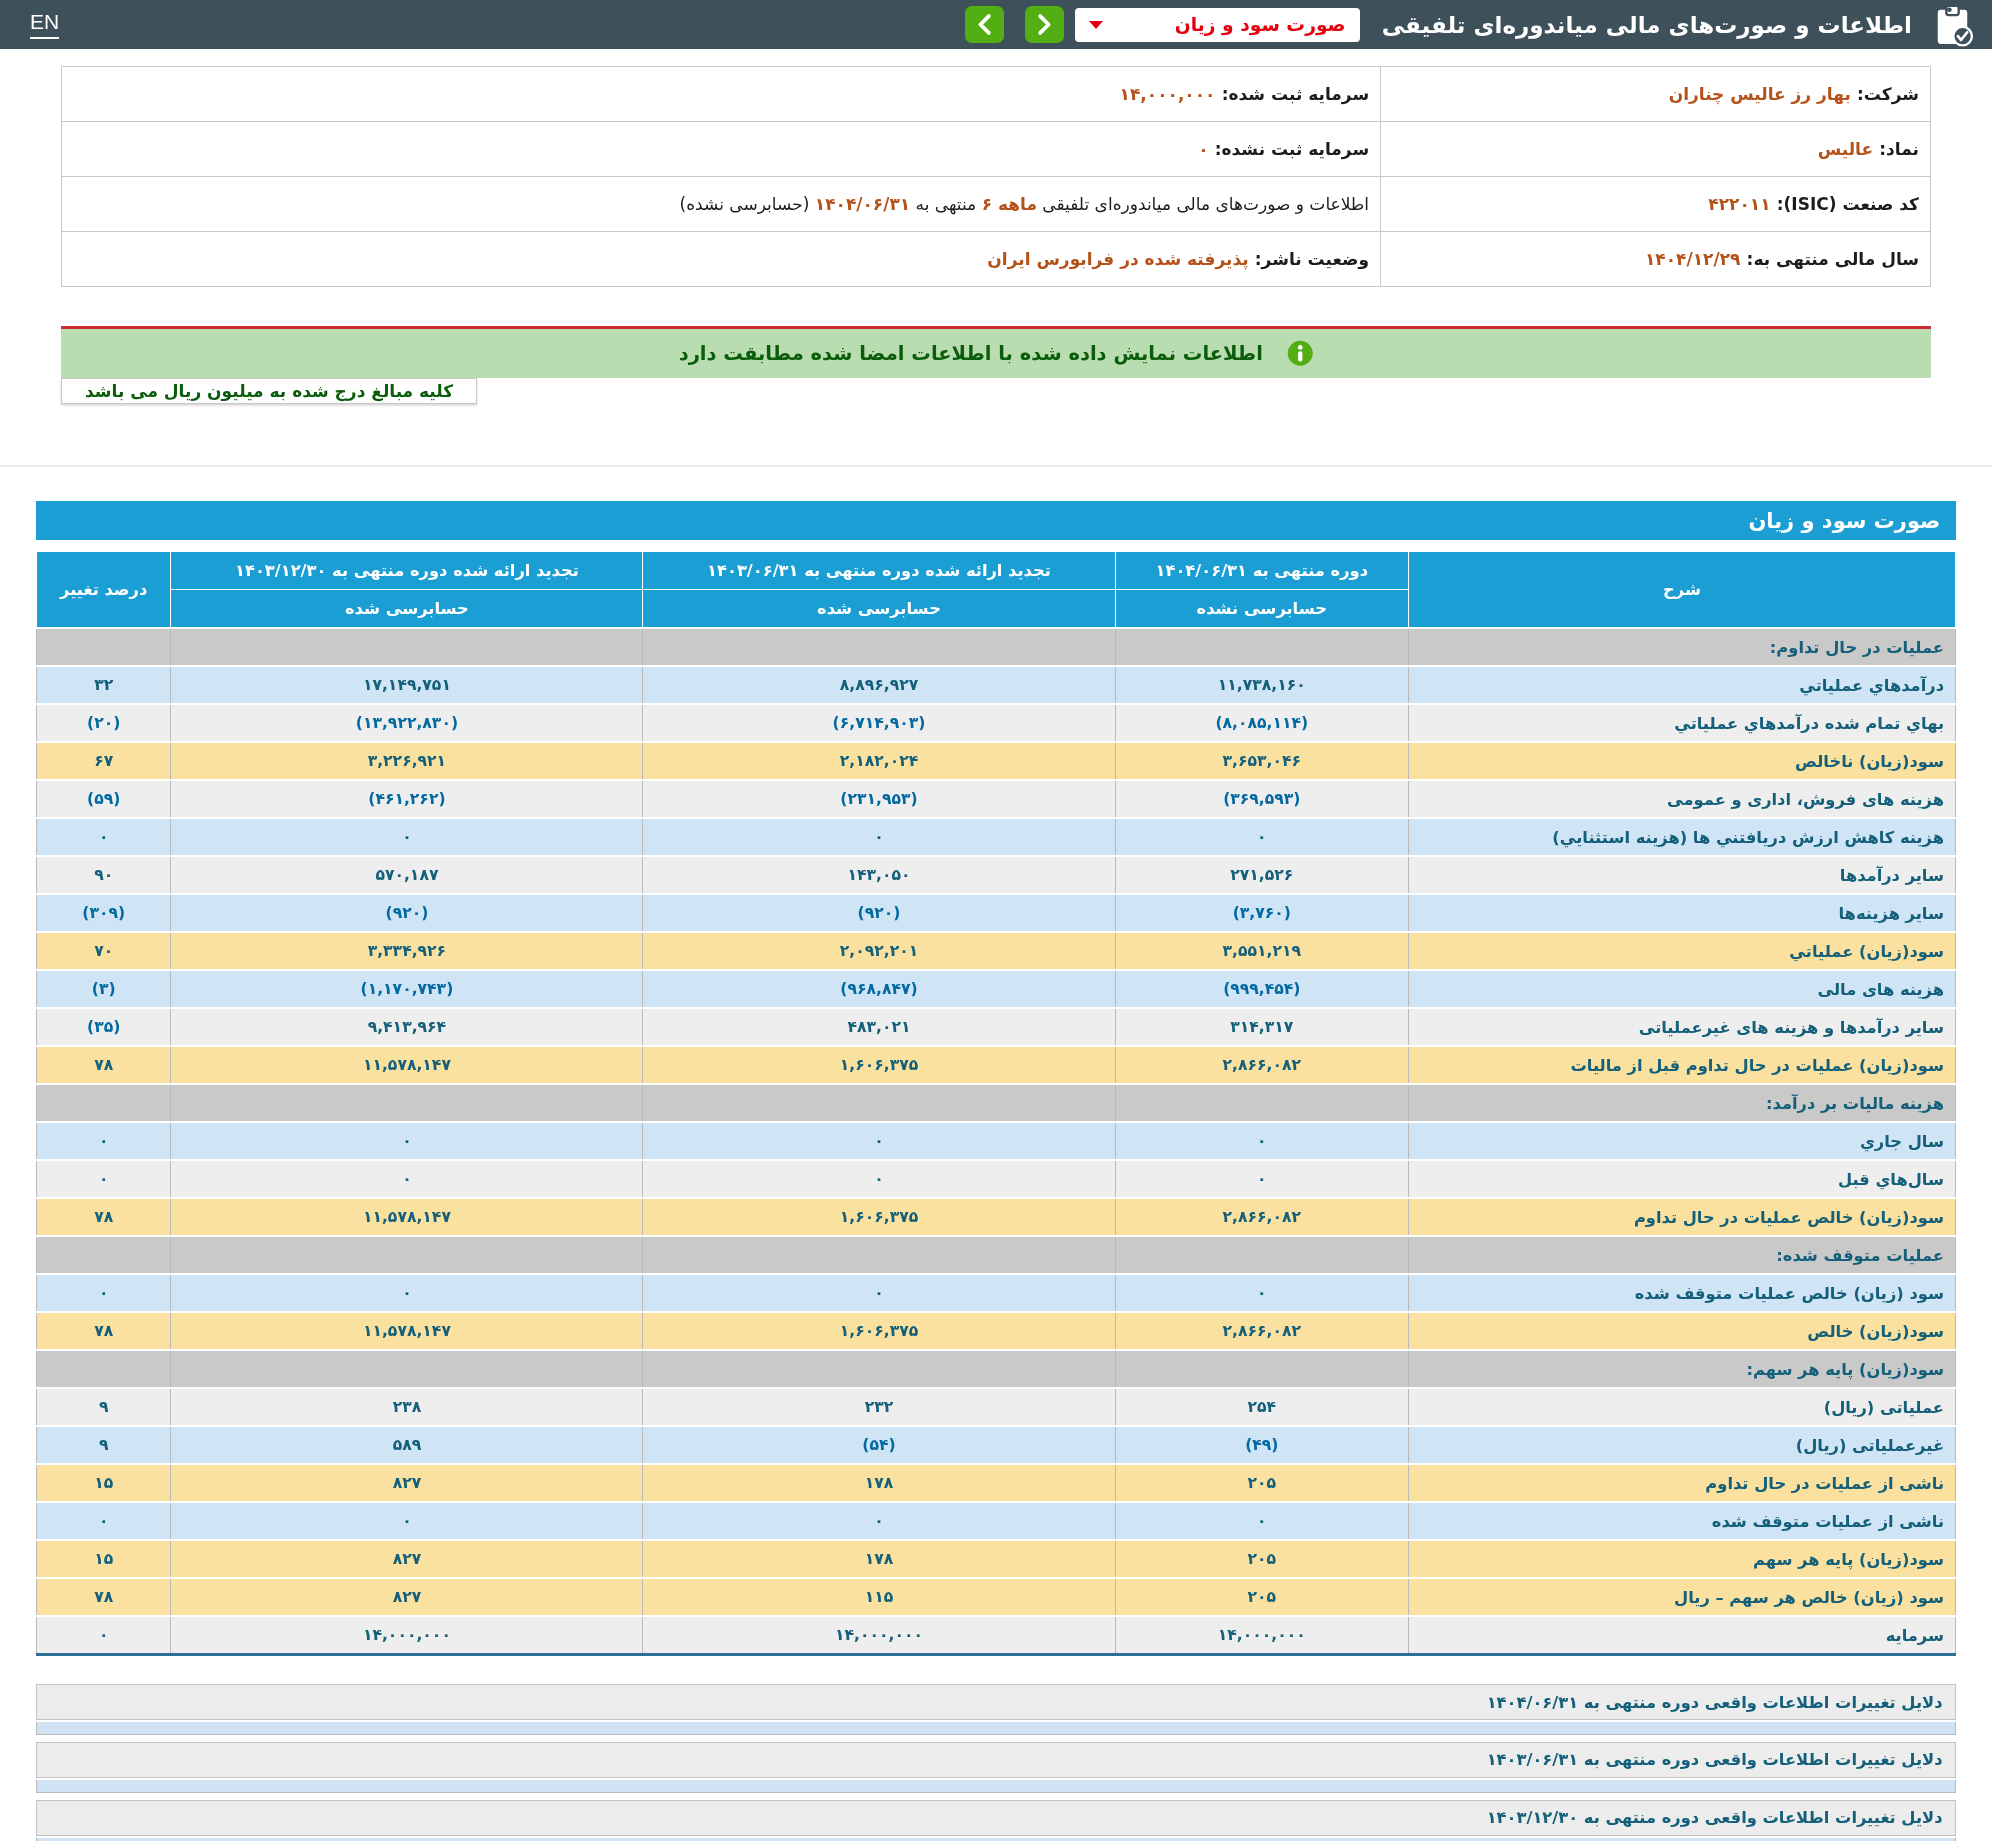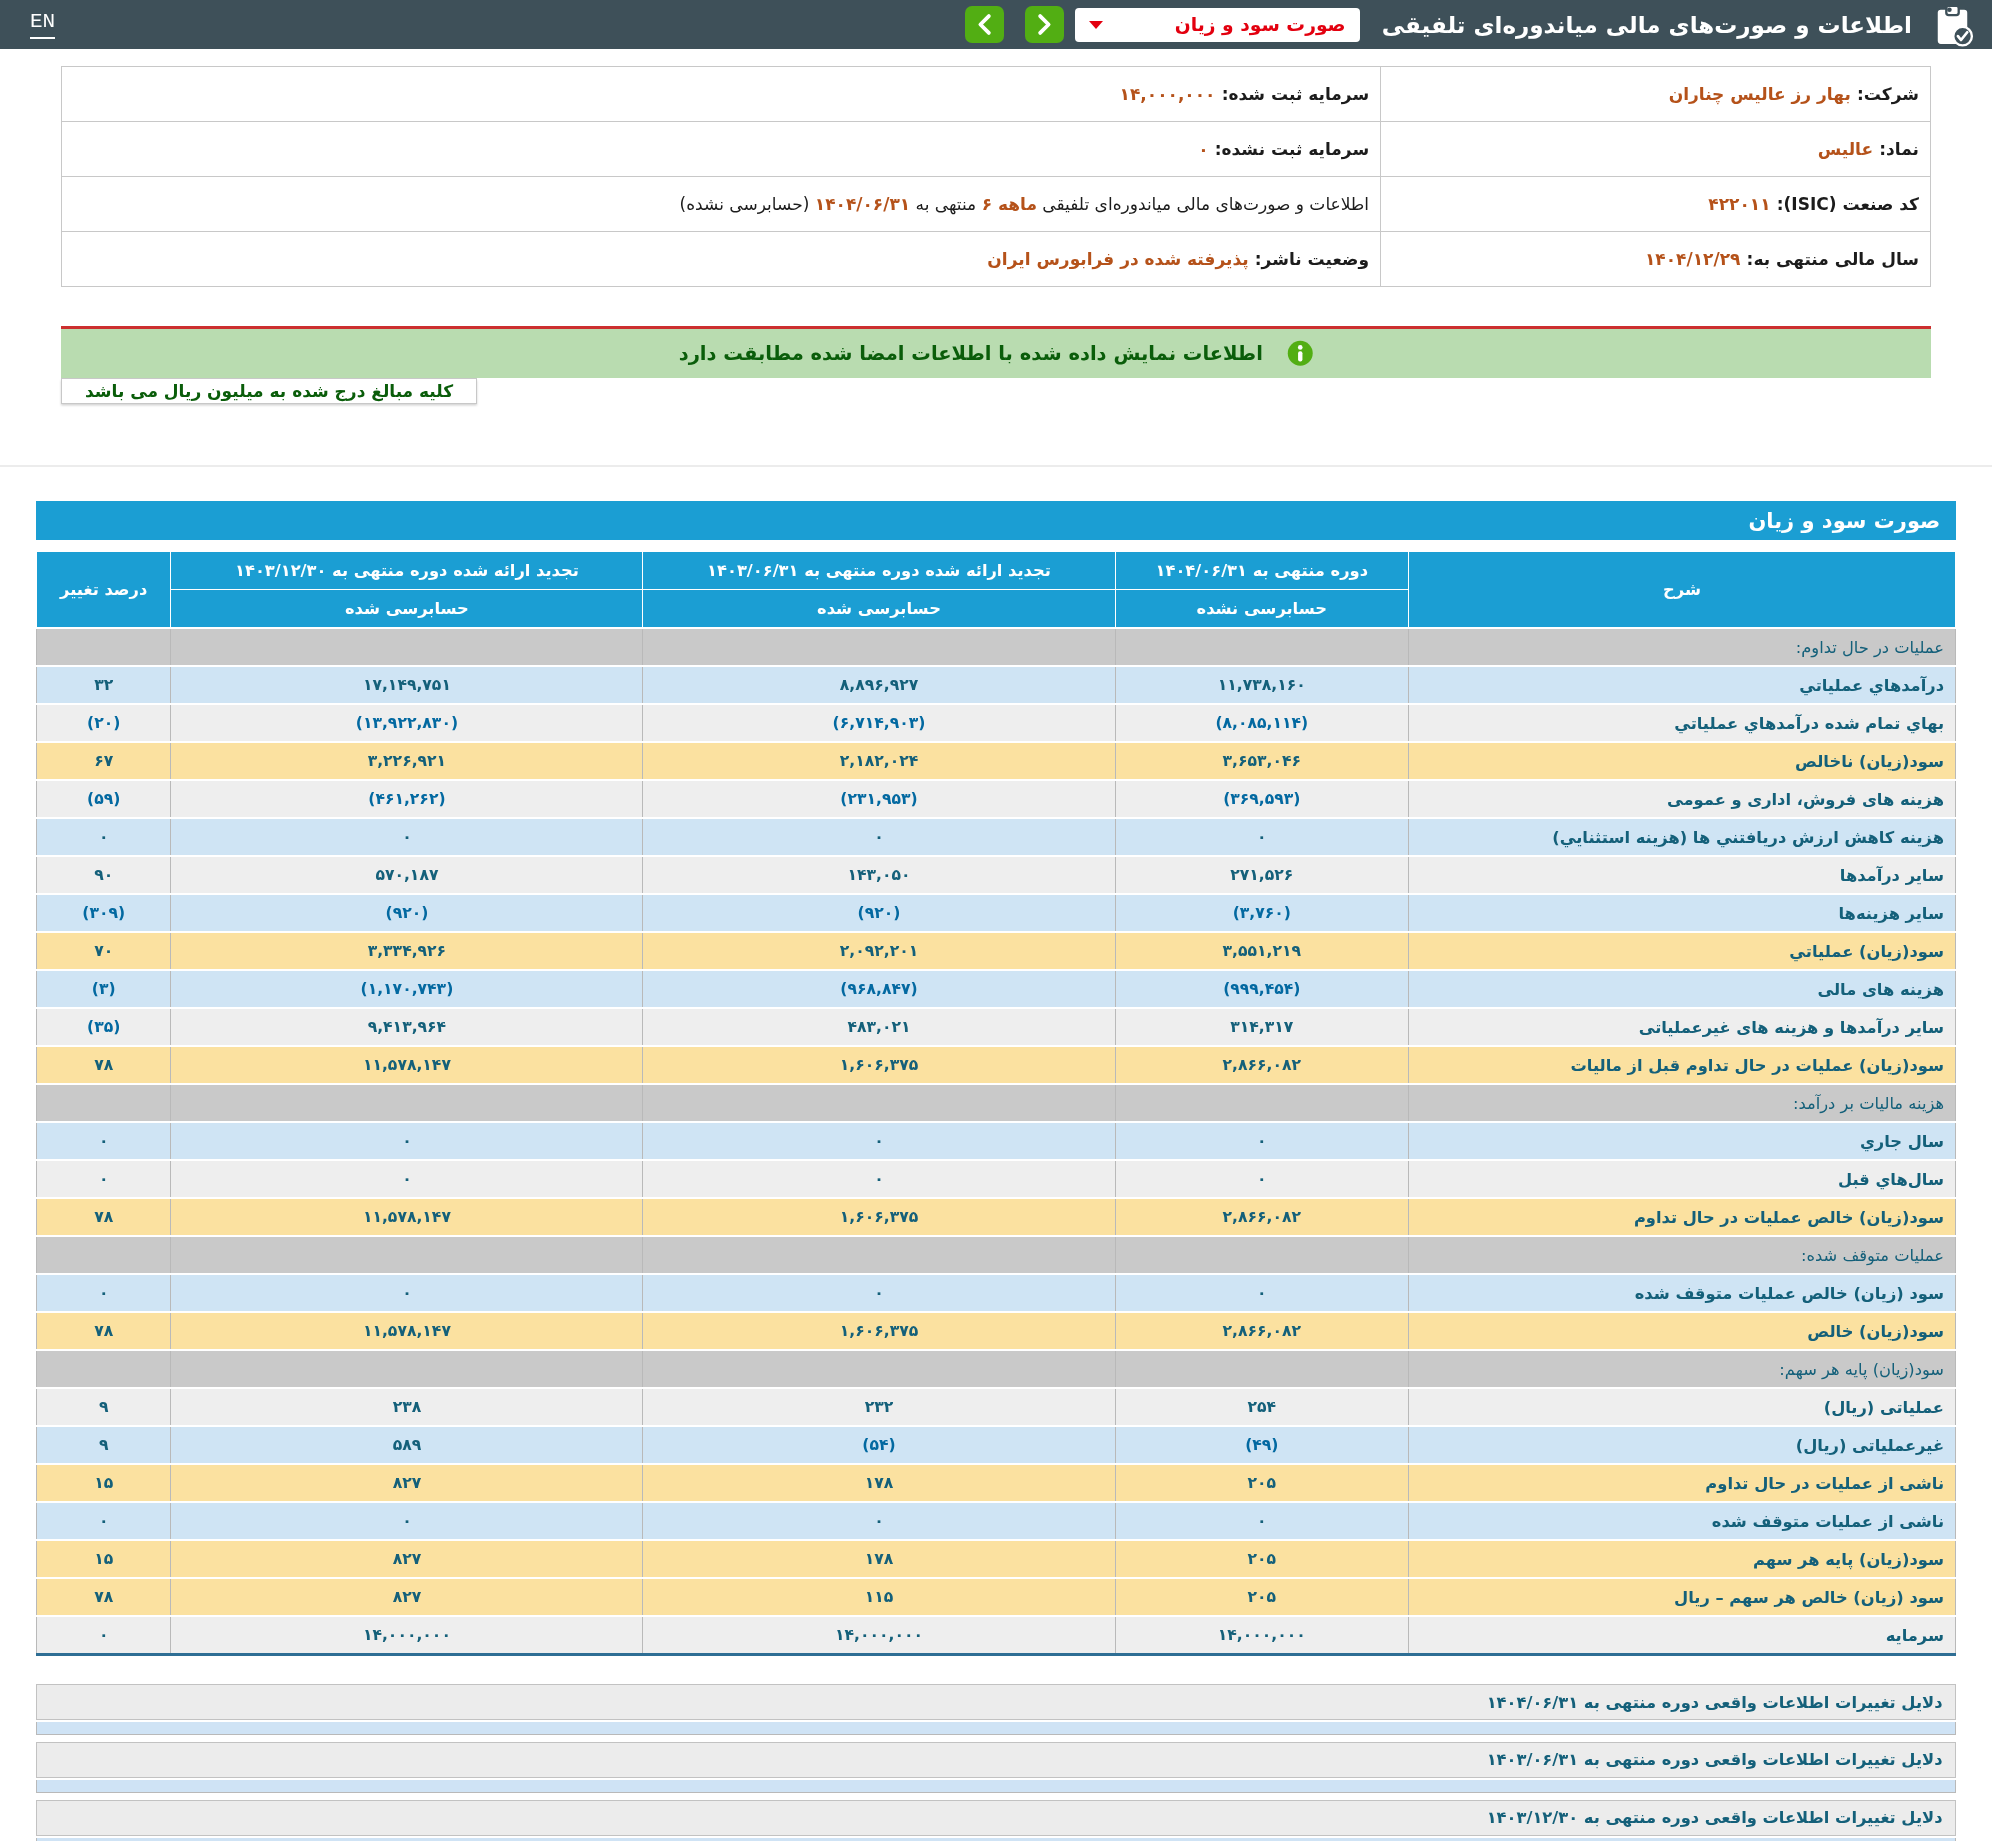--- a/index.html
+++ b/index.html
@@ -23,21 +23,21 @@
   }
   .stmt-select .sel-text{color:#e3000f;font-size:18.7px;font-weight:bold;}
   .caret-down{width:0;height:0;border-left:7px solid transparent;border-right:7px solid transparent;border-top:8.6px solid #e3000f;}
   .nav-btn{
     width:39px;height:37px;border:none;border-radius:7px;background:#52ae13;
     display:flex;align-items:center;justify-content:center;cursor:pointer;padding:0;
   }
   .nav-btn + .nav-btn{margin-right:9.3px;}
   .en-link{
     margin-right:auto;margin-left:30px;color:#ffffff;text-decoration:none;
-    font-family:Liberation Mono, monospace;font-size:21px;
+    font-family:Liberation Sans, sans-serif;font-size:21px;
     border-bottom:2.3px solid #ffffff;padding-bottom:3.1px;cursor:pointer;
   }
 
   
   .company-wrap{margin:17px 61px 0 61px;}
   table.company{width:100%;border-collapse:collapse;background:#ffffff;}
   table.company td{
     border:0.8px solid #c8c8c8;height:36px;padding:9px 11px;font-size:17px;color:#1c1c1c;
     text-align:right;vertical-align:middle;white-space:nowrap;
   }
@@ -74,21 +74,21 @@
   table.stmt thead th{
     background:#1b9ed3;color:#ffffff;font-size:16.3px;font-weight:bold;text-align:center;
     height:37px;border:1.6px solid #ffffff;padding:0 6.2px;
   }
   table.stmt tbody td{
     border:0.8px solid #b9b9b9;border-top:2.3px solid #ffffff;
     height:36px;font-size:16.3px;padding:0 11px;vertical-align:middle;
   }
   table.stmt tbody tr.section td{background:#c9c9c9;}
   table.stmt tbody tr.section td:first-child{
-    color:#14607a;font-weight:normal;text-align:right;font-size:16.3px;
+    color:#14607a;font-weight:bold;text-align:right;font-size:16.3px;
   }
   table.stmt tbody tr.r-blue td{background:#cfe4f4;}
   table.stmt tbody tr.r-gray td{background:#eeeeee;}
   table.stmt tbody tr.r-yellow td{background:#fbe1a0;}
   table.stmt tbody td:first-child{color:#14607a;font-weight:bold;text-align:right;}
   table.stmt tbody td.val{text-align:center;color:#14607a;font-weight:bold;font-size:15.6px;}
   table.stmt tbody td.val .neg{color:#0369a1;}
 
   
   .accordions{margin:28px 36px 0 36px;}

